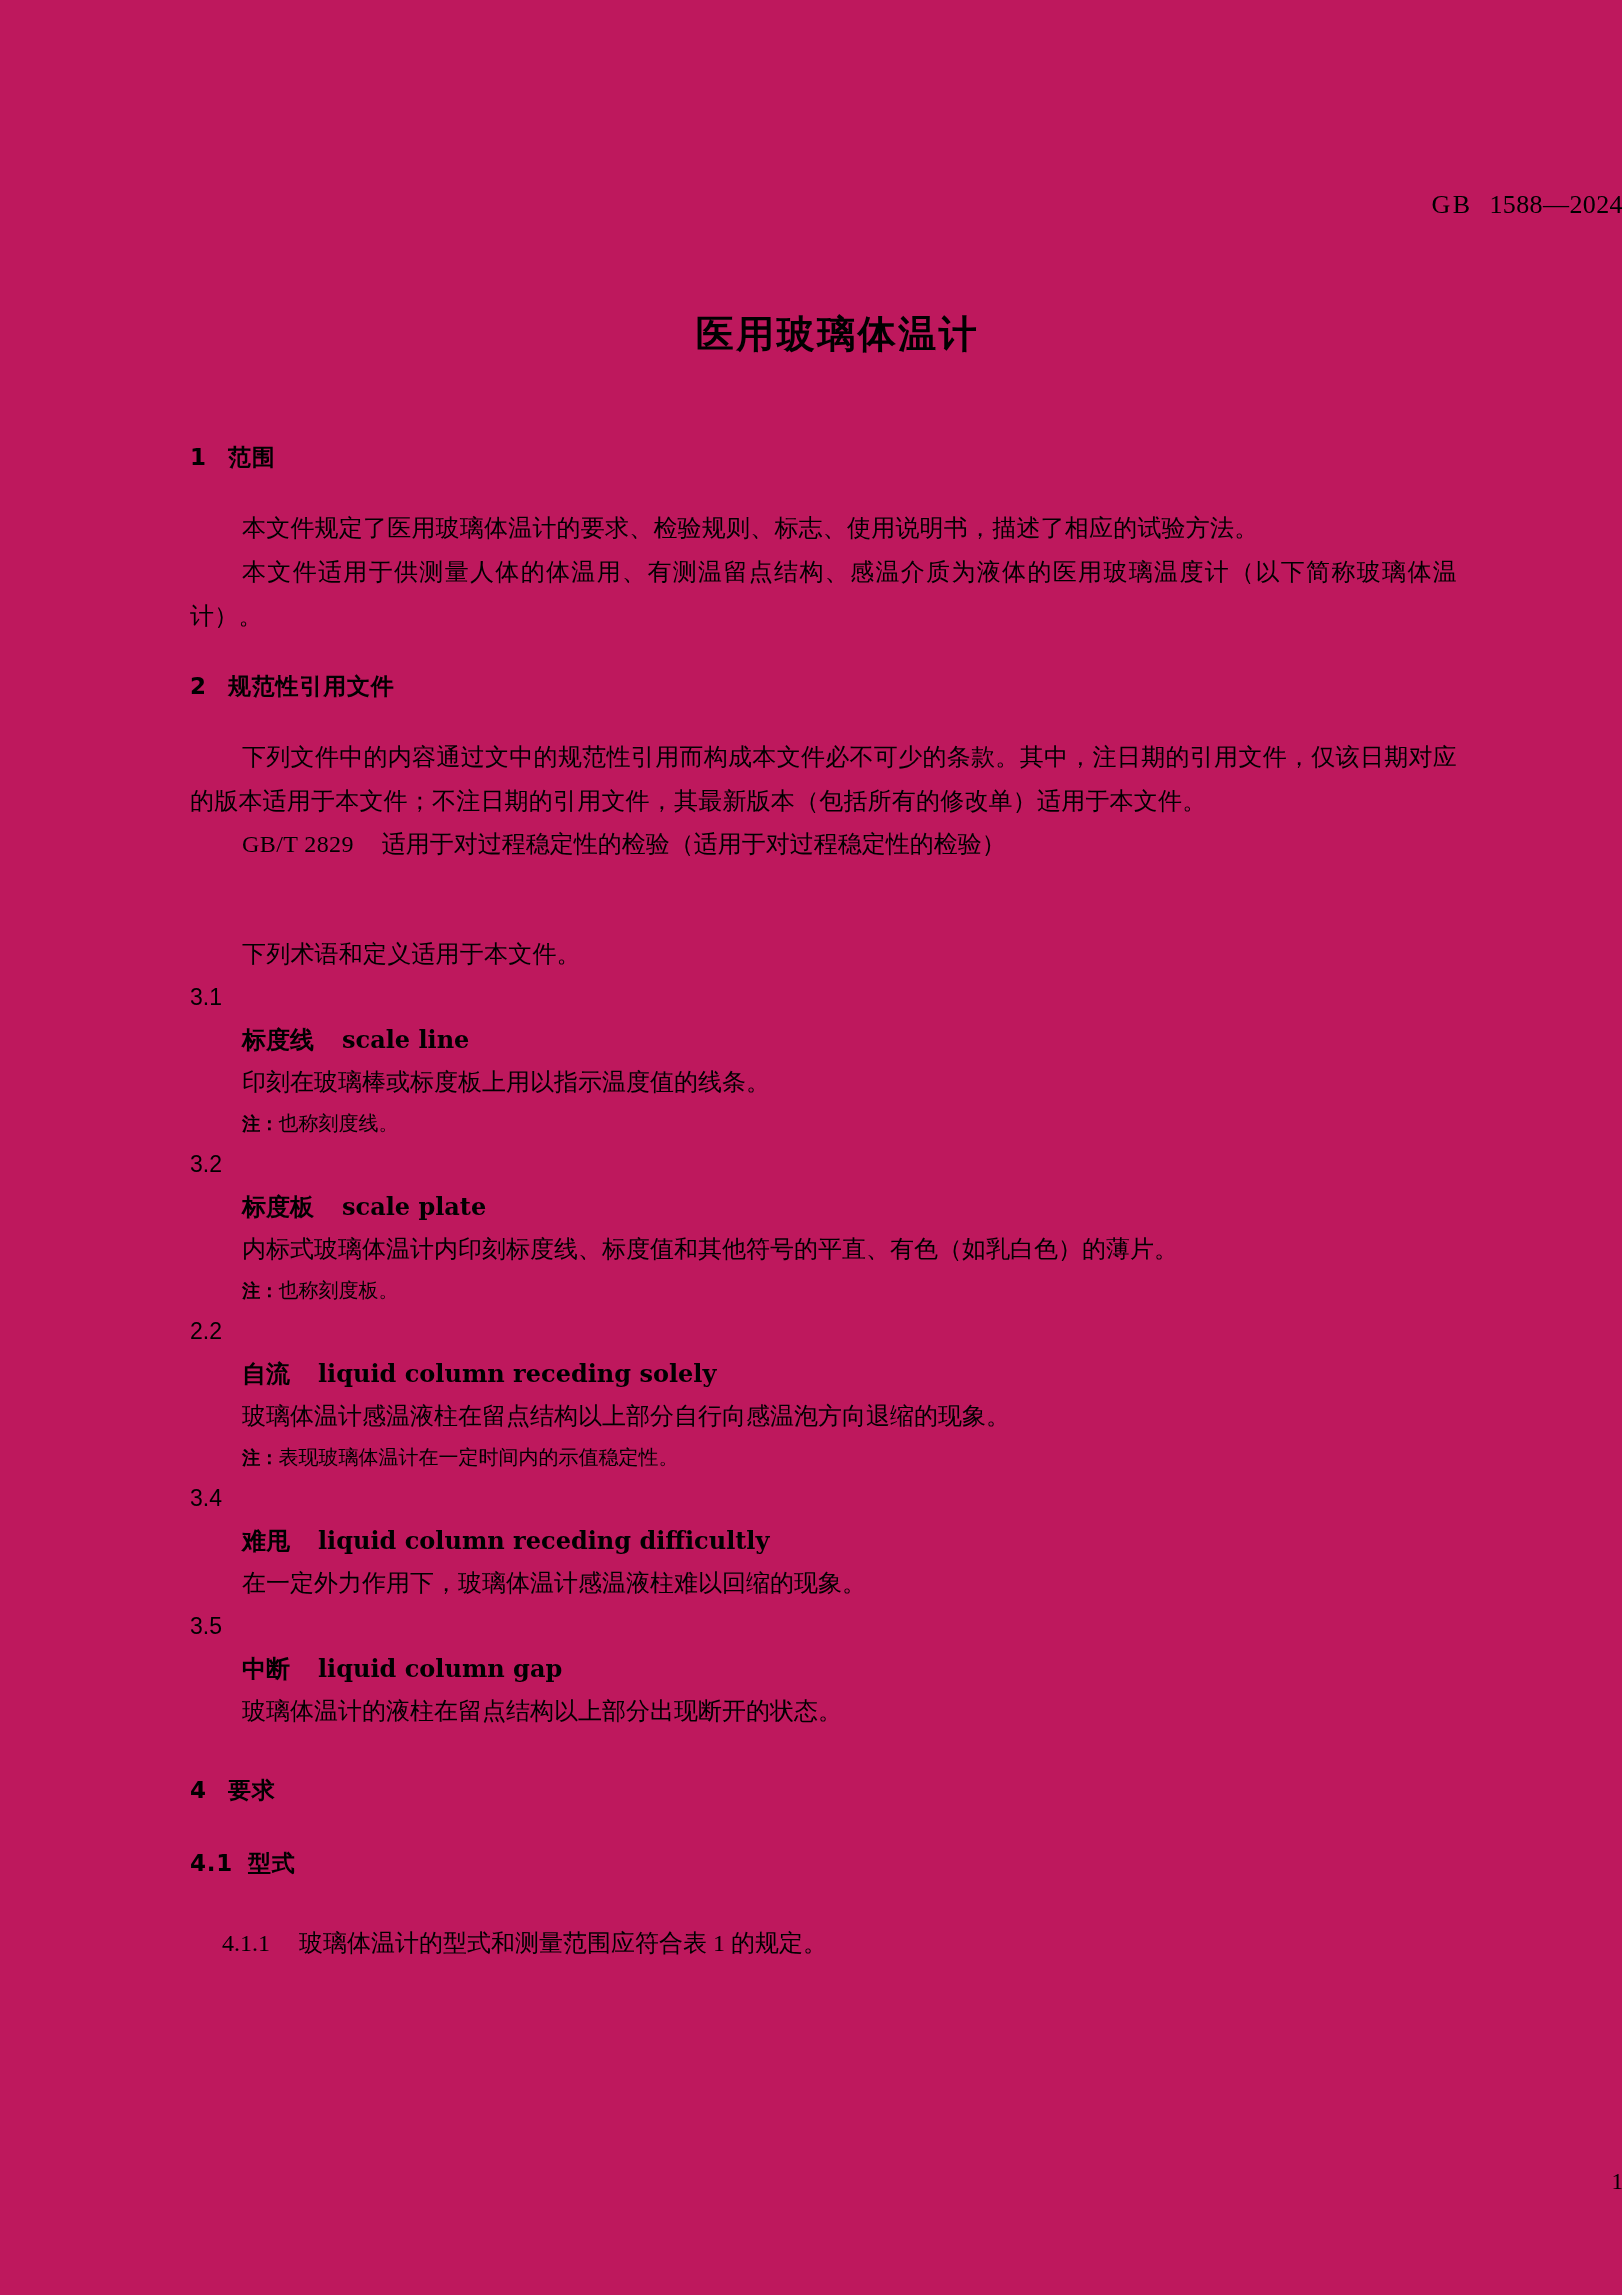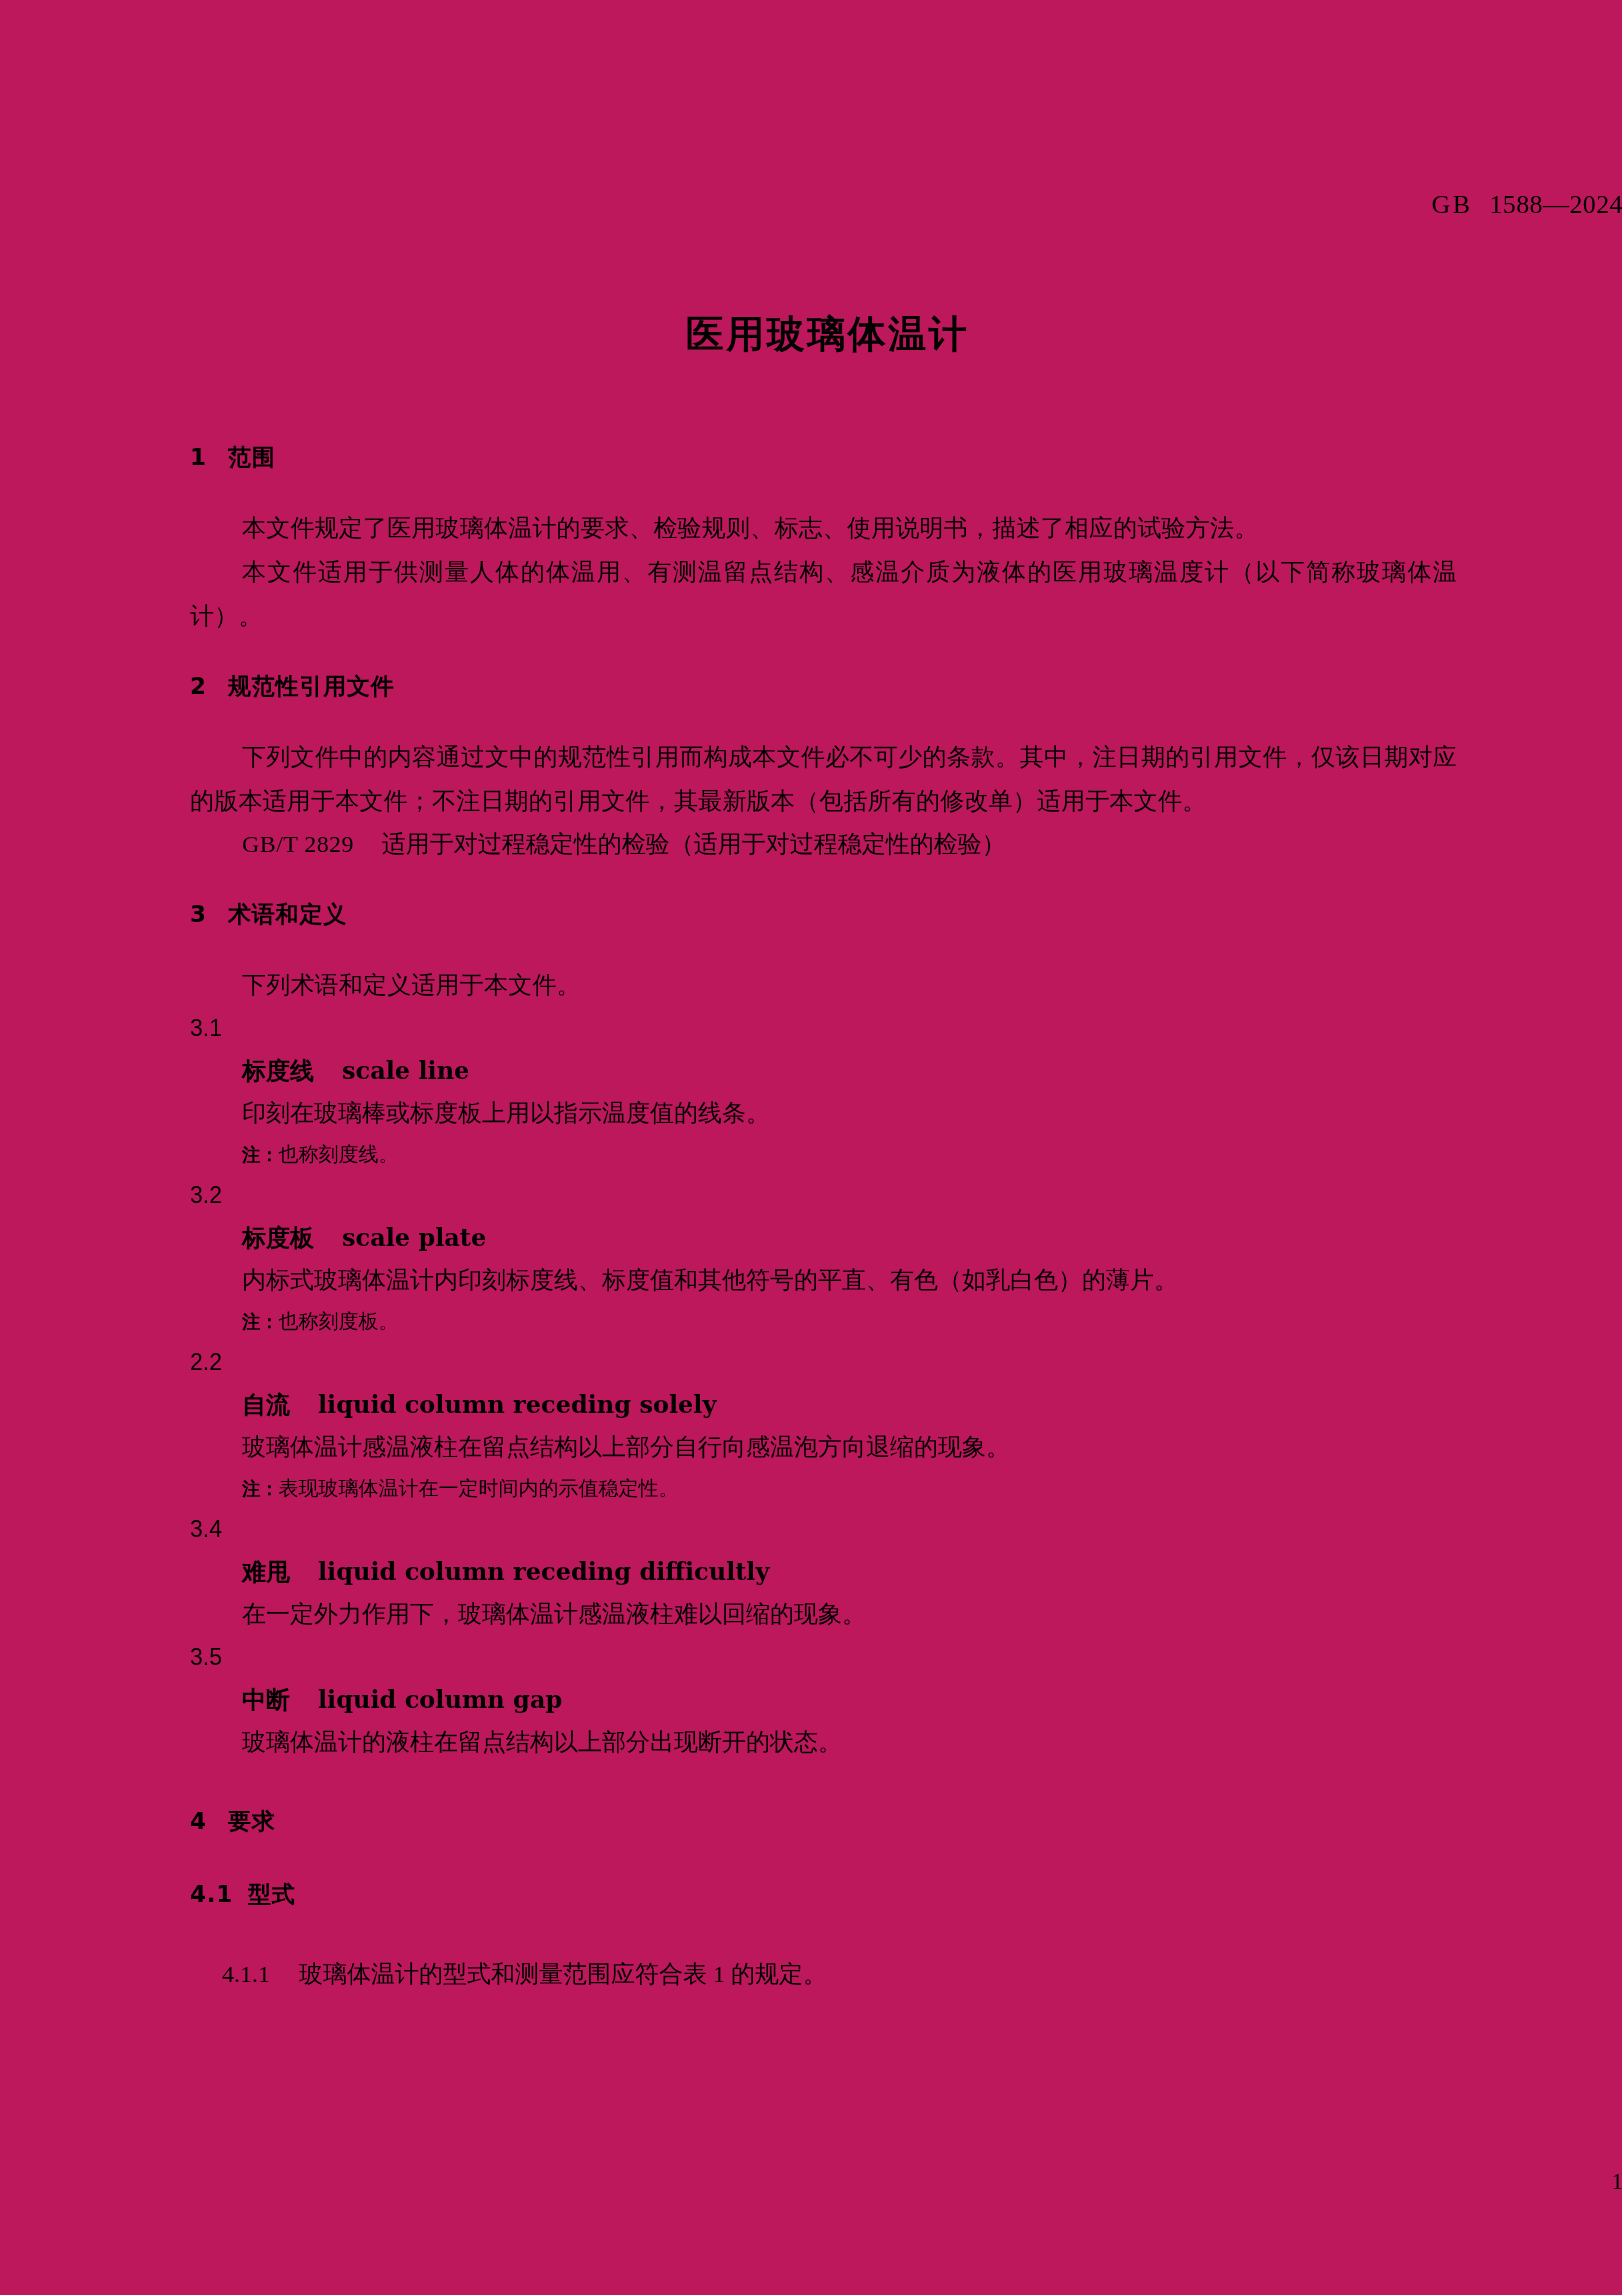--- a/index.html
+++ b/index.html
@@ -37,21 +37,21 @@
     white-space: nowrap;
   }
   .header-std .gb {
     letter-spacing: 2.5px;
   }
   .header-std .num {
     margin-left: 16.7px;
   }
   .doc-title {
     position: absolute;
-    left: 4px;
+    left: 14px;
     top: 309px;
     width: 1267px;
     text-align: center;
     font-family: "DejaVu Serif", "Liberation Serif", serif;
     font-weight: bold;
     font-size: 38px;
     letter-spacing: 2.5px;
   }
   .sec-h1 {
     font-family: "DejaVu Sans", "Liberation Sans", sans-serif;
@@ -173,23 +173,20 @@
       <span class="numlab">2</span><span>规范性引用文件</span>
     </div>
     <div class="sp-40"></div>
     <div class="para indent">下列文件中的内容通过文中的规范性引用而构成本文件必不可少的条款。其中，注日期的引用文件，仅该日期对应的版本适用于本文件；不注日期的引用文件，其最新版本（包括所有的修改单）适用于本文件。</div>
     <div class="ref-item">
       <span class="refcode">GB/T 2829</span><span class="reftitle">适用于对过程稳定性的检验（适用于对过程稳定性的检验）</span>
     </div>
 
     <div class="sp-40"></div>
 
-    <div class="sec-h1">
-      <span class="numlab">3</span><span>术语和定义</span>
-    </div>
     <div class="sp-40"></div>
     <div class="para indent">下列术语和定义适用于本文件。</div>
 
     <div class="term-num">3.1</div>
     <div class="term-name">
       <span>标度线</span><span class="en">scale line</span>
     </div>
     <div class="term-def">印刻在玻璃棒或标度板上用以指示温度值的线条。</div>
     <div class="term-note">
       <span class="notelab">注：</span><span>也称刻度线。</span>

